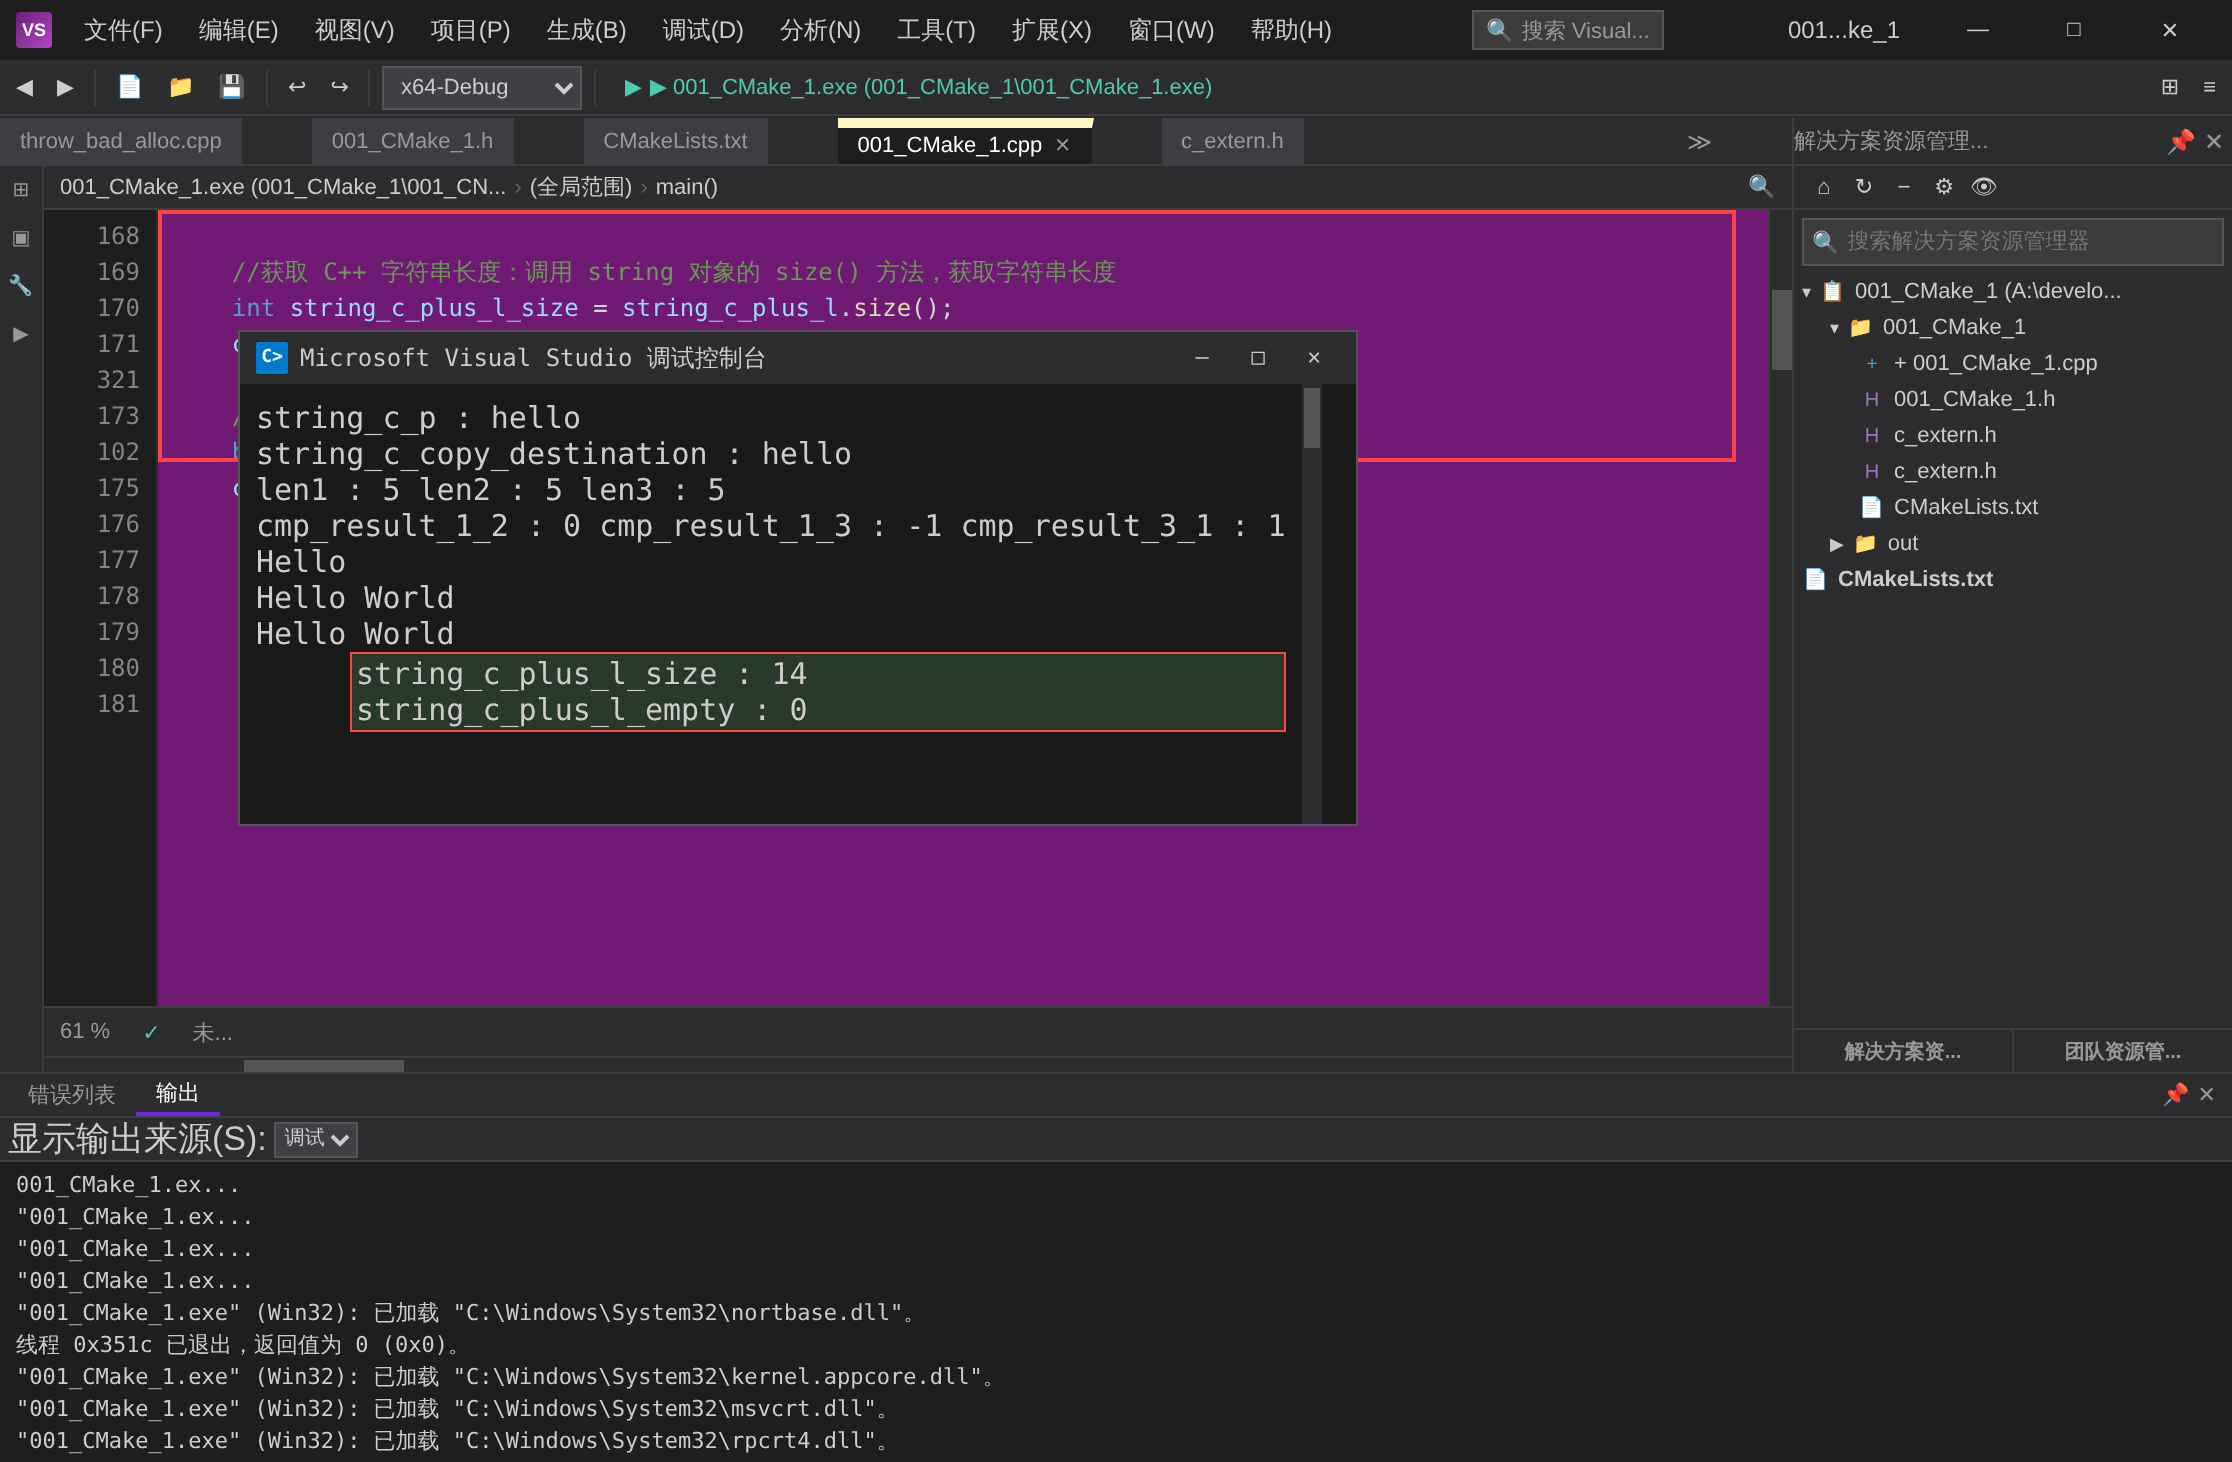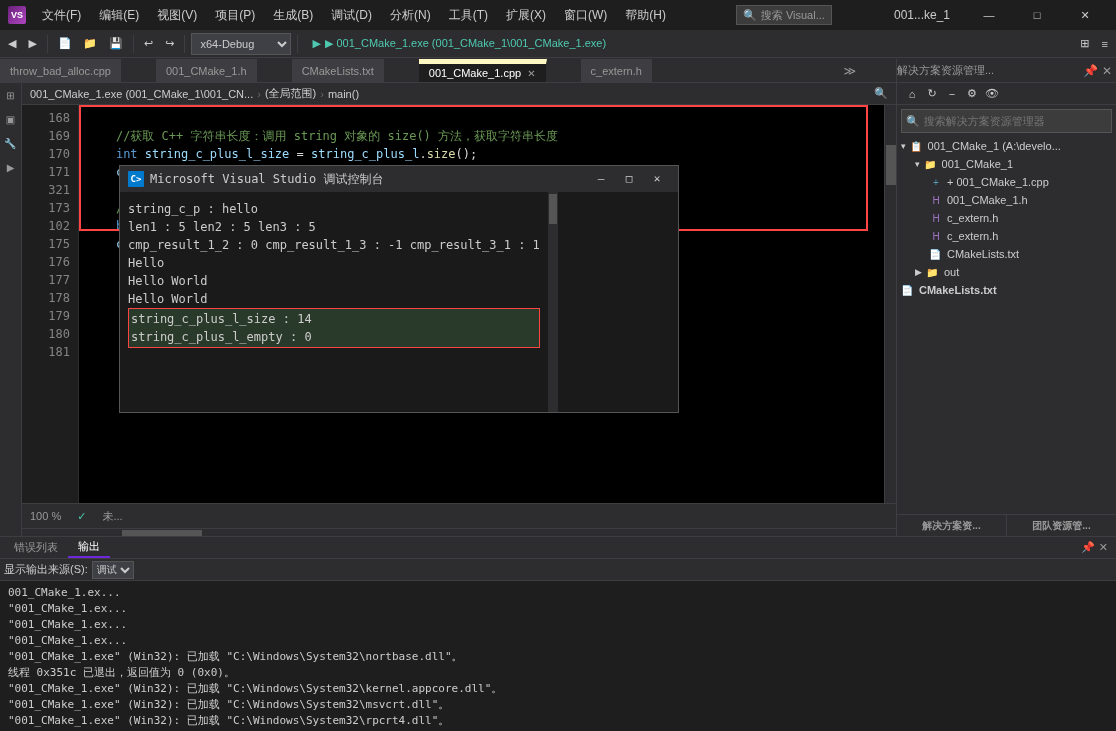--- a/index.html
+++ b/index.html
@@ -32,37 +32,37 @@
     
     .left-sidebar { width: 22px; background: #2d2d30; display: flex; flex-direction: column; align-items: center; padding-top: 4px; gap: 8px; border-right: 1px solid #3e3e42; }
     .left-sidebar-icon { width: 16px; height: 16px; color: #999; font-size: 10px; cursor: pointer; display: flex; align-items: center; justify-content: center; }
 
     
     .editor-area { flex: 1; display: flex; flex-direction: column; background: #1e1e1e; overflow: hidden; }
     .editor-breadcrumb { height: 22px; background: #2d2d30; display: flex; align-items: center; padding: 0 8px; gap: 4px; color: #ccc; font-size: 11px; border-bottom: 1px solid #3e3e42; }
     .breadcrumb-sep { color: #666; }
     .editor-content { flex: 1; display: flex; overflow: hidden; position: relative; padding-left: 17px; }
     .line-numbers { width: 40px; background: #1e1e1e; color: #858585; font-size: 12px; font-family: Consolas, monospace; padding: 4px 0; text-align: right; padding-right: 8px; line-height: 18px; border-right: 1px solid #2d2d30; flex-shrink: 0; }
-    .code-area { flex: 1; background: #000000; padding: 4px 8px; font-size: 12px; font-family: Consolas, monospace; line-height: 18px; overflow: hidden; color: #d4d4d4; position: relative; }
+    .code-area { flex: 1; background: #701a75; padding: 4px 8px; font-size: 12px; font-family: Consolas, monospace; line-height: 18px; overflow: hidden; color: #d4d4d4; position: relative; }
     .code-line { white-space: pre; line-height: 18px; }
     .kw { color: #569cd6; }
     .str { color: #ce9178; }
     .cmt { color: #6a9955; }
     .fn { color: #dcdcaa; }
     .var { color: #9cdcfe; }
     .op { color: #d4d4d4; }
 
     
     .debug-console { position: absolute; top: 80px; left: 120px; width: 560px; background: #1a1a1a; border: 1px solid #555; z-index: 10; }
     .debug-console-title { height: 26px; background: #2d2d30; display: flex; align-items: center; padding: 0 8px; color: #ccc; font-size: 12px; }
     .debug-console-icon { width: 16px; height: 16px; background: #007acc; margin-right: 6px; display: inline-flex; align-items: center; justify-content: center; font-size: 9px; color: white; font-weight: bold; border-radius: 1px; }
     .debug-console-title-text { flex: 1; }
     .debug-console-controls { display: flex; gap: 2px; }
     .debug-console-btn { width: 26px; height: 26px; display: flex; align-items: center; justify-content: center; cursor: pointer; color: #ccc; font-size: 11px; }
-    .debug-console-content { background: #1a1a1a; padding: 8px; font-family: Consolas, monospace; font-size: 12px; color: #cccccc; line-height: 18px; height: 220px; overflow: hidden; }
+    .debug-console-content { background: #1a1a1a; padding: 8px; font-family: Consolas, monospace; font-size: 15px; color: #cccccc; line-height: 18px; height: 220px; overflow: hidden; }
     .debug-line { line-height: 18px; white-space: pre; }
 
     
     .right-panel { width: 220px; background: #2d2d30; border-left: 1px solid #3e3e42; display: flex; flex-direction: column; }
     .right-panel-header { height: 22px; background: #2d2d30; display: flex; align-items: center; padding: 0 6px; color: #ccc; font-size: 11px; border-bottom: 1px solid #3e3e42; gap: 4px; }
     .right-panel-icons { display: flex; gap: 2px; }
     .right-panel-icon { width: 18px; height: 18px; display: flex; align-items: center; justify-content: center; cursor: pointer; color: #ccc; font-size: 11px; }
     .solution-explorer { flex: 1; overflow: hidden; padding: 4px; }
     .search-bar-right { height: 24px; background: #3c3c3c; border: 1px solid #555; display: flex; align-items: center; padding: 0 4px; margin-bottom: 4px; }
     .search-bar-right input { background: transparent; border: none; color: #ccc; font-size: 11px; flex: 1; outline: none; }
@@ -73,21 +73,21 @@
     .cpp-icon { color: #519aba; }
     .h-icon { color: #a074c4; }
     .cmake-icon { color: #519aba; }
 
     
     .output-panel { height: 200px; background: #1e1e1e; border-top: 1px solid #3e3e42; display: flex; flex-direction: column; }
     .output-tabs { height: 22px; background: #2d2d30; display: flex; align-items: center; padding: 0 4px; border-bottom: 1px solid #3e3e42; }
     .output-tab { padding: 2px 10px; font-size: 11px; color: #999; cursor: pointer; }
     .output-tab.active { color: #fff; border-bottom: 2px solid #6d28d9; }
     .output-toolbar { height: 22px; background: #2d2d30; display: flex; align-items: center; padding: 0 4px; gap: 4px; border-bottom: 1px solid #3e3e42; }
-    .output-toolbar-label { font-size: 11px; color: #ccc; }
+    .output-toolbar-label { font-size: 17px; color: #ccc; }
     .output-toolbar-select { height: 18px; background: #3f3f46; border: 1px solid #555; color: #ccc; font-size: 10px; }
     .output-content { flex: 1; overflow: hidden; padding: 4px 8px; font-family: Consolas, monospace; font-size: 11px; color: #ccc; line-height: 16px; }
     .output-line { white-space: pre; line-height: 16px; color: #ccc; }
     .output-panel-pin { margin-left: auto; color: #999; cursor: pointer; font-size: 11px; padding: 0 4px; }
 
     
     .editor-bottom-bar { height: 25px; background: #2d2d30; border-top: 1px solid #3e3e42; display: flex; align-items: center; padding: 0 8px; gap: 16px; color: #999; font-size: 11px; }
     .zoom-control { display: flex; align-items: center; gap: 4px; }
 
     
@@ -240,45 +240,46 @@
             <span class="debug-console-title-text">Microsoft Visual Studio 调试控制台</span>
             <div class="debug-console-controls">
               <div class="debug-console-btn">—</div>
               <div class="debug-console-btn">□</div>
               <div class="debug-console-btn">✕</div>
             </div>
           </div>
           <div style="display:flex;position:relative;">
             <div class="debug-console-content">
               <div class="debug-line">string_c_p : hello</div>
+              <div class="debug-line">string_c_copy_destination : hello</div>
               <div class="debug-line">len1 : 5 len2 : 5 len3 : 5</div>
               <div class="debug-line">cmp_result_1_2 : 0 cmp_result_1_3 : -1 cmp_result_3_1 : 1</div>
               <div class="debug-line">Hello</div>
               <div class="debug-line">Hello World</div>
               <div class="debug-line">Hello World</div>
-              <div style="background:#2a3a2a;border:1px solid #f44;padding:1px 2px;">
+              <div style="background:#2a3a2a;border:1px solid #f44;padding:1px 2px;margin-left:47px;">
                 <div class="debug-line">string_c_plus_l_size : 14</div>
                 <div class="debug-line">string_c_plus_l_empty : 0</div>
               </div>
             </div>
             <div style="width:10px;background:#2d2d30;flex-shrink:0;">
               <div style="width:8px;height:30px;background:#555;margin:2px auto;"></div>
             </div>
           </div>
         </div>
       </div>
 
       <div style="width:12px;background:#2d2d30;border-left:1px solid #3e3e42;">
         <div style="width:10px;height:40px;background:#555;margin:40px auto;"></div>
       </div>
     </div>
 
     <div class="editor-bottom-bar">
       <div class="zoom-control">
-        <span>100 %</span>
+        <span>61 %</span>
       </div>
       <span style="color:#4ec9b0;">✓</span>
       <span style="color:#999;">未...</span>
     </div>
 
     <div class="editor-scrollbar">
       <div class="editor-scrollbar-thumb"></div>
     </div>
   </div>
 

